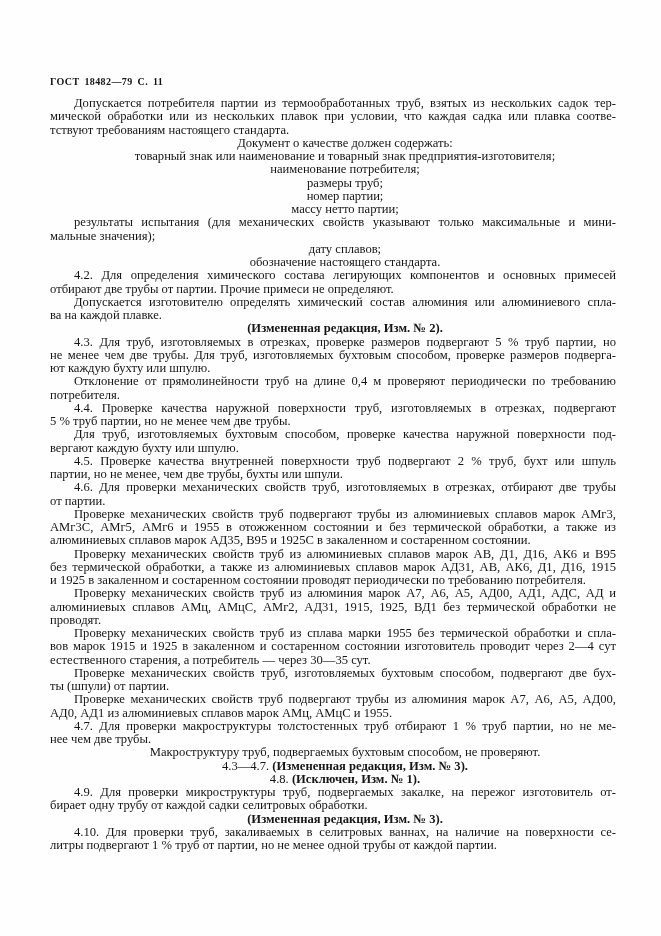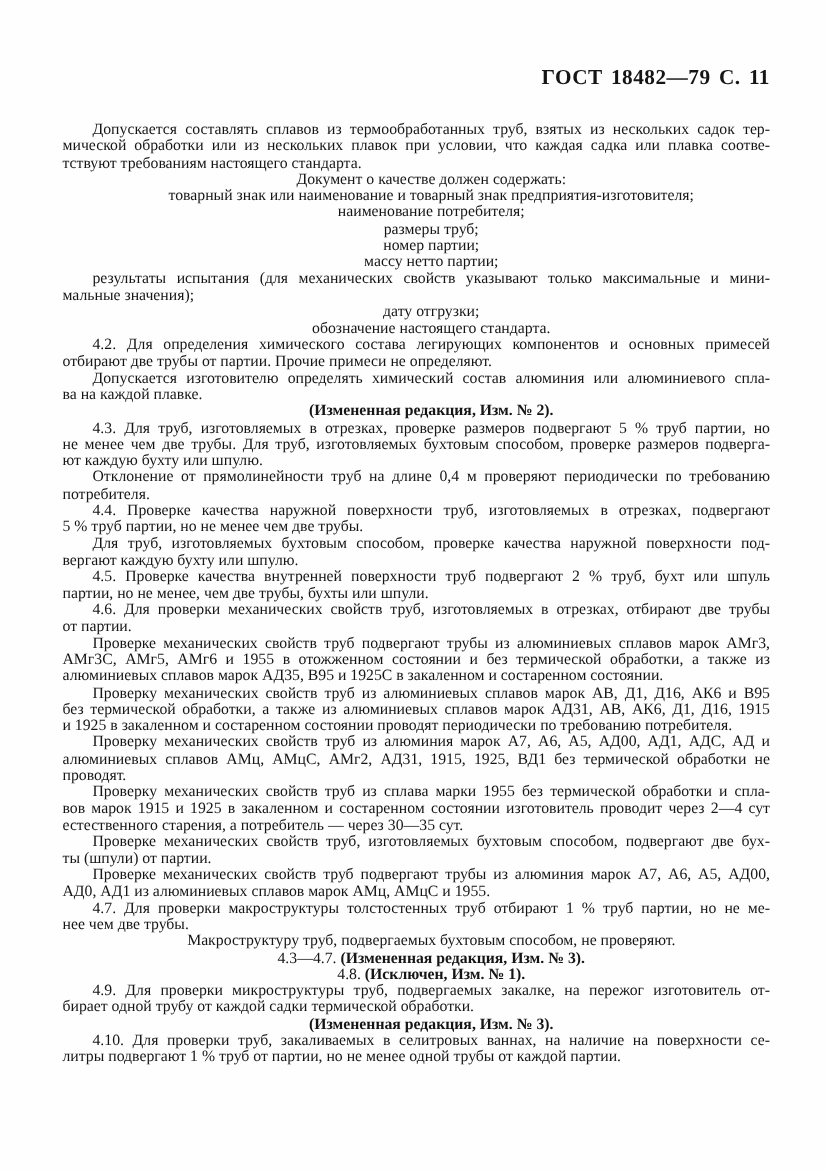--- a/index.html
+++ b/index.html
@@ -11,26 +11,25 @@
     position: relative;
     width: 661px;
     height: 936px;
     background: #fefefe;
     color: #151515;
     font-family: "Liberation Serif", "DejaVu Serif", serif;
     overflow: hidden;
   }
   .doc-header {
     position: absolute;
-    top: 52px;
+    top: 76px;
     left: 50px;
     width: 566px;
-    text-align: right;
     font-weight: bold;
-    font-size: 17px;
+    font-size: 10px;
     letter-spacing: 0.4px;
     word-spacing: 2px;
     white-space: nowrap;
   }
   .doc-body {
     position: absolute;
     top: 97px;
     left: 50px;
     width: 566px;
     font-size: 12.6px;
@@ -51,32 +50,32 @@
   .bold {
     font-weight: bold;
   }
 </style>
 </head>
 <body>
 
 <div class="page">
   <div class="doc-header">ГОСТ 18482—79 С. 11</div>
   <div class="doc-body">
-      <div class="line ind just"><span>Допускается составлять сплавов из термообработанных труб, взятых из нескольких садок тер-</span></div>
+      <div class="line ind just"><span>Допускается потребителя партии из термообработанных труб, взятых из нескольких садок тер-</span></div>
       <div class="line just"><span>мической обработки или из нескольких плавок при условии, что каждая садка или плавка соотве-</span></div>
       <div class="line"><span>тствуют требованиям настоящего стандарта.</span></div>
       <div class="line ind"><span>Документ о качестве должен содержать:</span></div>
       <div class="line ind"><span>товарный знак или наименование и товарный знак предприятия-изготовителя;</span></div>
       <div class="line ind"><span>наименование потребителя;</span></div>
       <div class="line ind"><span>размеры труб;</span></div>
       <div class="line ind"><span>номер партии;</span></div>
       <div class="line ind"><span>массу нетто партии;</span></div>
       <div class="line ind just"><span>результаты испытания (для механических свойств указывают только максимальные и мини-</span></div>
       <div class="line"><span>мальные значения);</span></div>
-      <div class="line ind"><span>дату отгрузки;</span></div>
+      <div class="line ind"><span>дату сплавов;</span></div>
       <div class="line ind"><span>обозначение настоящего стандарта.</span></div>
       <div class="line ind just"><span>4.2. Для определения химического состава легирующих компонентов и основных примесей</span></div>
       <div class="line"><span>отбирают две трубы от партии. Прочие примеси не определяют.</span></div>
       <div class="line ind just"><span>Допускается изготовителю определять химический состав алюминия или алюминиевого спла-</span></div>
       <div class="line"><span>ва на каждой плавке.</span></div>
       <div class="line ind"><span class="bold">(Измененная редакция, Изм. № 2).</span></div>
       <div class="line ind just"><span>4.3. Для труб, изготовляемых в отрезках, проверке размеров подвергают 5 % труб партии, но</span></div>
       <div class="line just"><span>не менее чем две трубы. Для труб, изготовляемых бухтовым способом, проверке размеров подверга-</span></div>
       <div class="line"><span>ют каждую бухту или шпулю.</span></div>
       <div class="line ind just"><span>Отклонение от прямолинейности труб на длине 0,4 м проверяют периодически по требованию</span></div>
@@ -104,18 +103,18 @@
       <div class="line ind just"><span>Проверке механических свойств труб, изготовляемых бухтовым способом, подвергают две бух-</span></div>
       <div class="line"><span>ты (шпули) от партии.</span></div>
       <div class="line ind just"><span>Проверке механических свойств труб подвергают трубы из алюминия марок А7, А6, А5, АД00,</span></div>
       <div class="line"><span>АД0, АД1 из алюминиевых сплавов марок АМц, АМцС и 1955.</span></div>
       <div class="line ind just"><span>4.7. Для проверки макроструктуры толстостенных труб отбирают 1 % труб партии, но не ме-</span></div>
       <div class="line"><span>нее чем две трубы.</span></div>
       <div class="line ind"><span>Макроструктуру труб, подвергаемых бухтовым способом, не проверяют.</span></div>
       <div class="line ind"><span>4.3—4.7. </span><span class="bold">(Измененная редакция, Изм. № 3).</span></div>
       <div class="line ind"><span>4.8. </span><span class="bold">(Исключен, Изм. № 1).</span></div>
       <div class="line ind just"><span>4.9. Для проверки микроструктуры труб, подвергаемых закалке, на пережог изготовитель от-</span></div>
-      <div class="line"><span>бирает одной трубу от каждой садки термической обработки.</span></div>
+      <div class="line"><span>бирает одну трубу от каждой садки селитровых обработки.</span></div>
       <div class="line ind"><span class="bold">(Измененная редакция, Изм. № 3).</span></div>
       <div class="line ind just"><span>4.10. Для проверки труб, закаливаемых в селитровых ваннах, на наличие на поверхности се-</span></div>
       <div class="line"><span>литры подвергают 1 % труб от партии, но не менее одной трубы от каждой партии.</span></div>
     </div>
 </div>
 
 </body></html>

